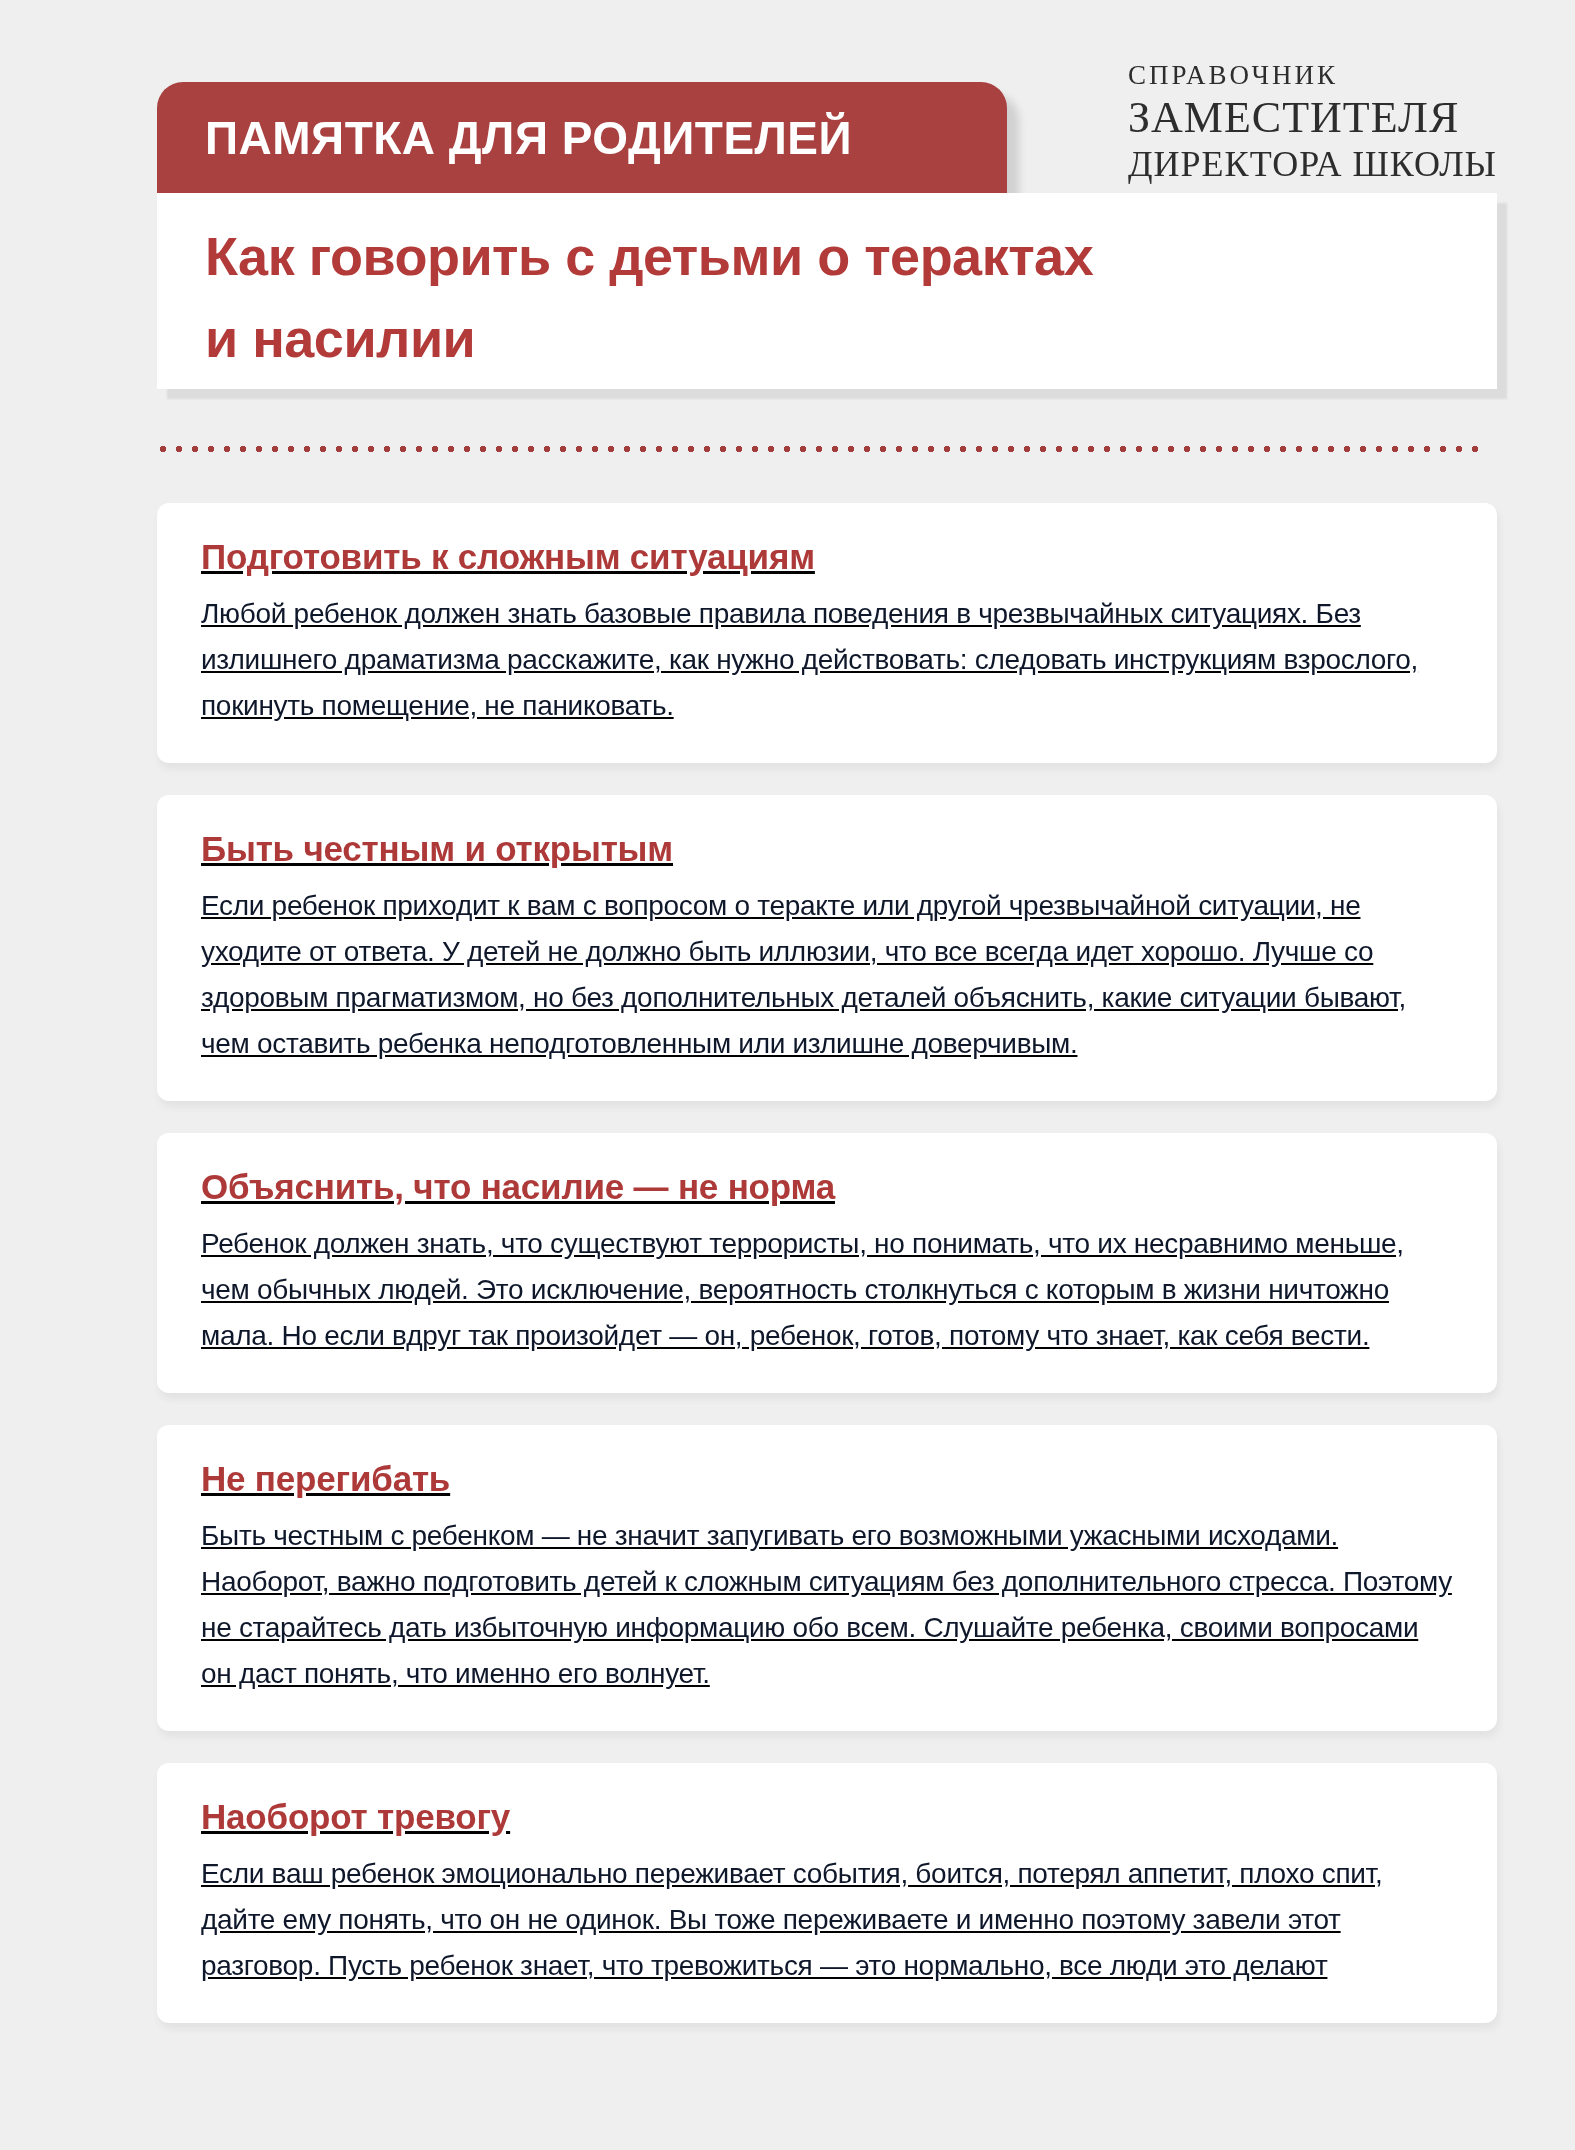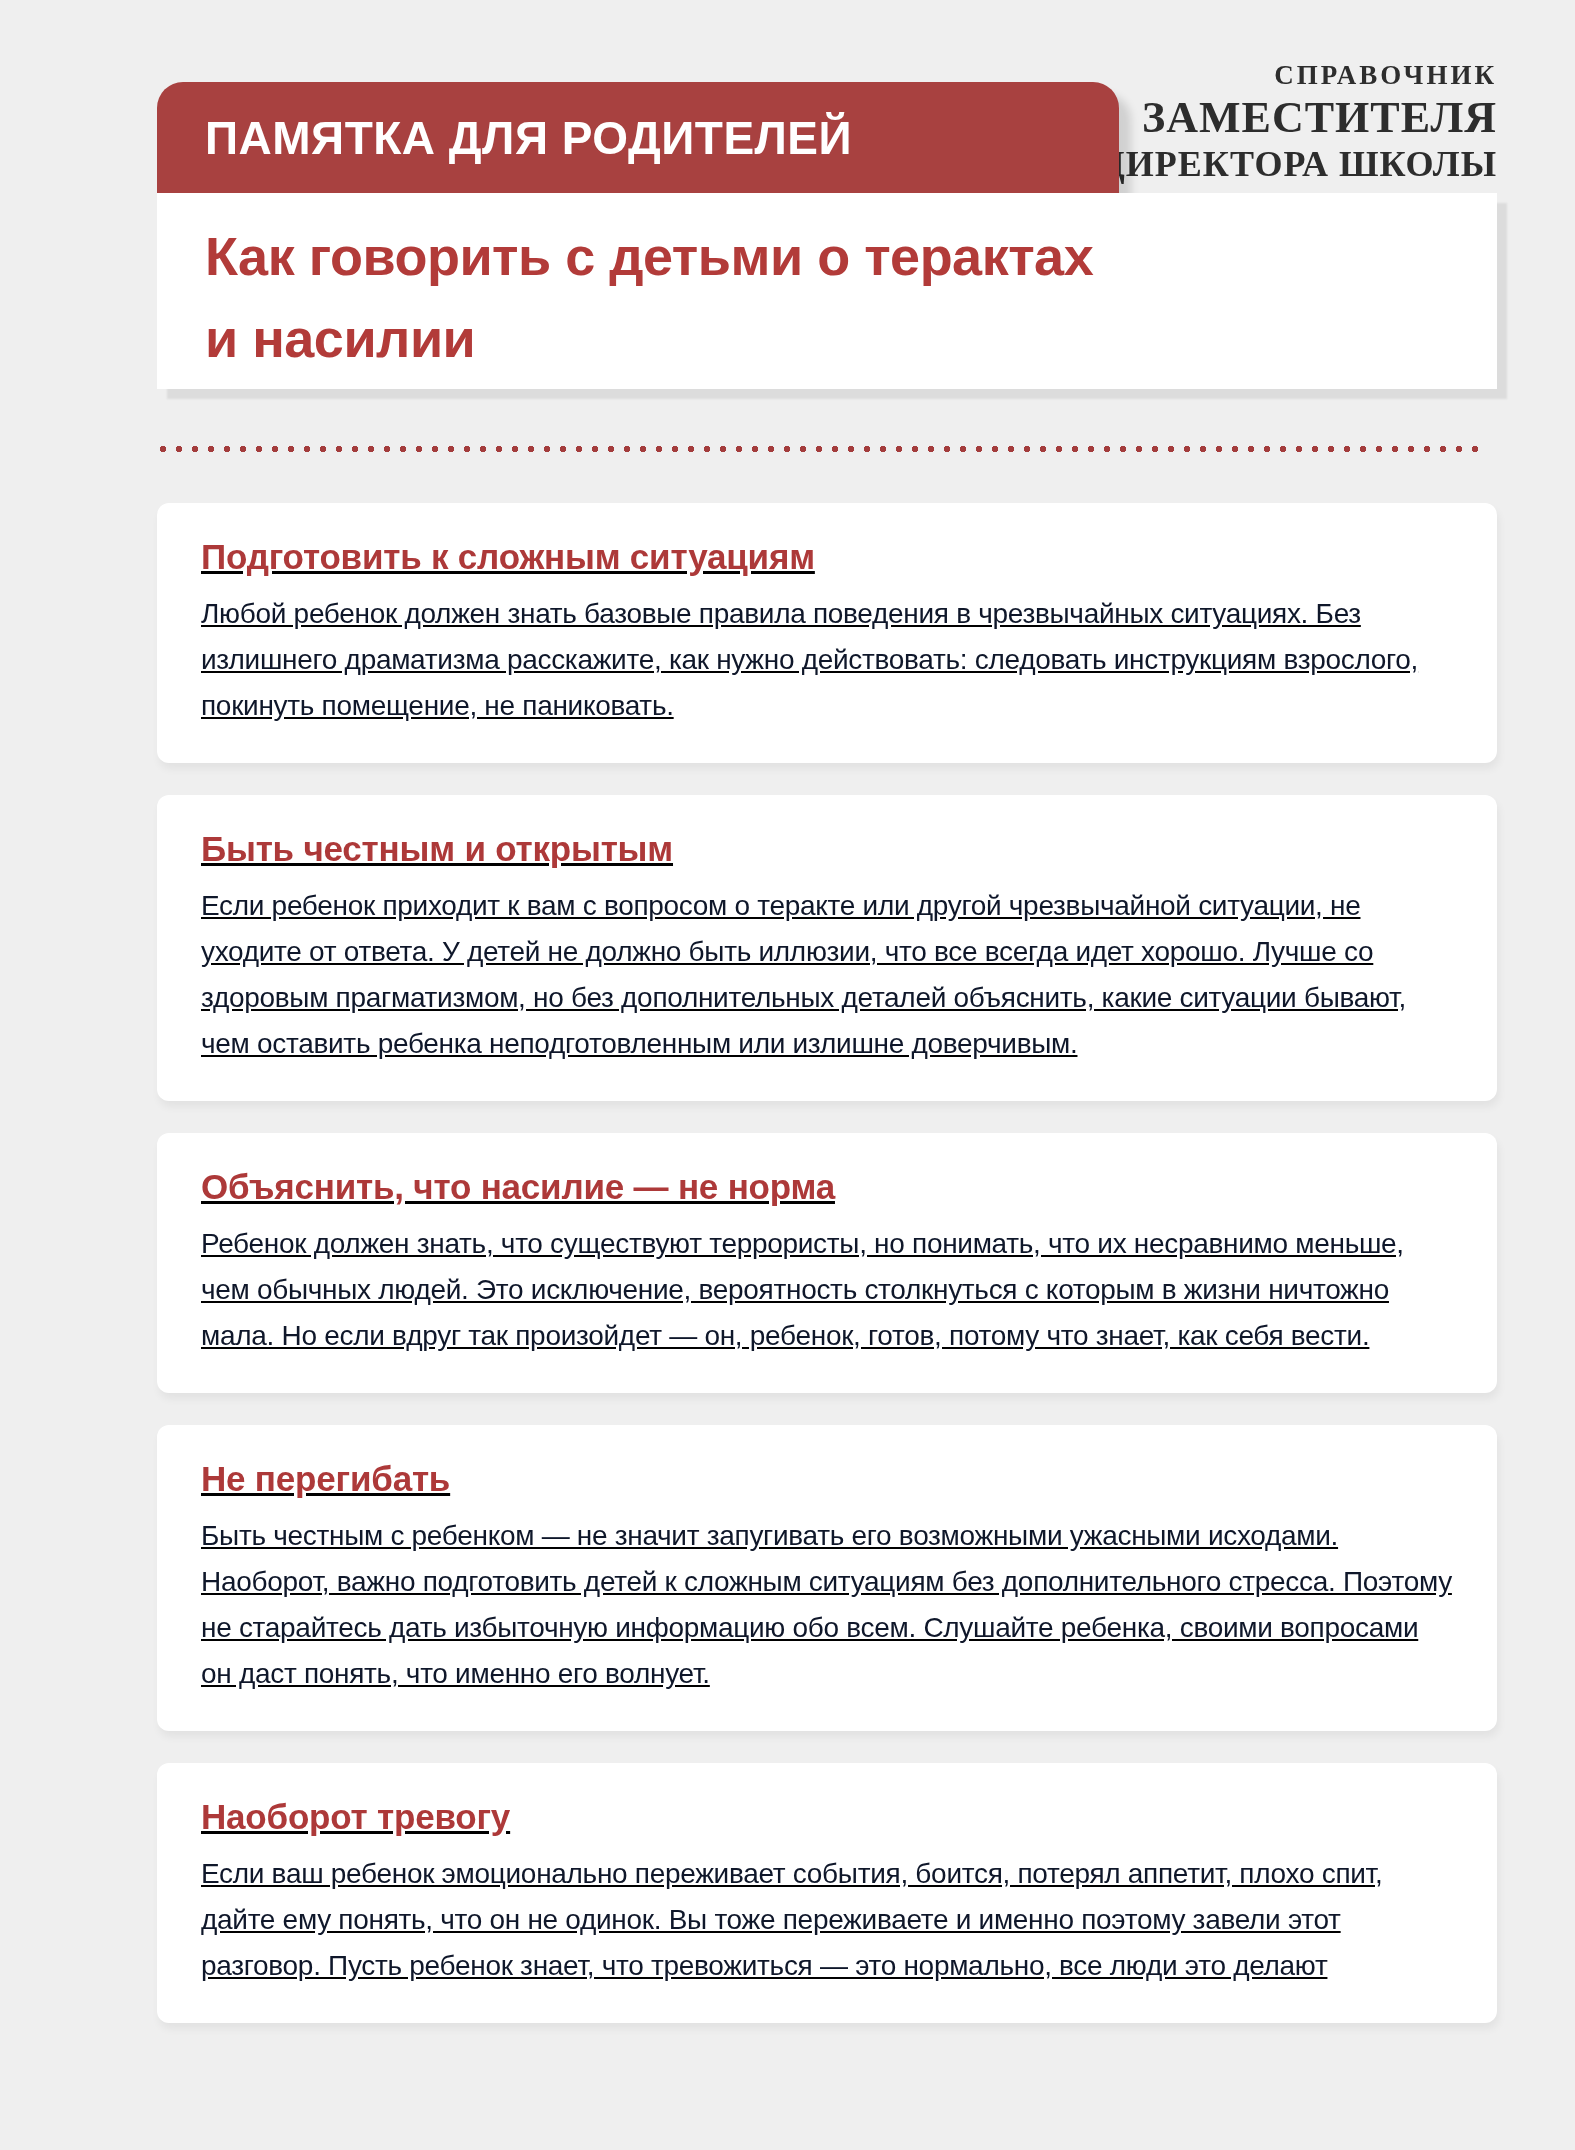--- a/index.html
+++ b/index.html
@@ -10,40 +10,40 @@
     background: #efefef;
     overflow: hidden;
     font-family: "Liberation Sans", sans-serif;
   }
 
   
   .masthead {
     position: absolute;
     top: 62px;
     right: 78px;
-    text-align: right;
+    text-align: left;
     color: #2d2d2d;
     font-family: "Liberation Serif", serif;
-    font-weight: bold;
+    font-weight: normal;
     line-height: 1;
   }
   .masthead .l1 { font-size: 27px; letter-spacing: 3px; margin-bottom: 7px; }
   .masthead .l2 { font-size: 44px; letter-spacing: 1px; margin-bottom: 6px; }
   .masthead .l3 { font-size: 36px; letter-spacing: 1px; }
 
   .content {
     position: relative;
     margin-left: 157px;
     width: 1340px;
   }
 
   
   .badge {
     margin-top: 82px;
-    width: 962px;
+    width: 850px;
     height: 111px;
     background: #a84140;
     border-radius: 26px 26px 0 0;
     box-shadow: 12px 12px 8px rgba(0,0,0,0.13);
     position: relative;
     z-index: 1;
   }
   .badge span {
     display: block;
     padding-left: 48px;

